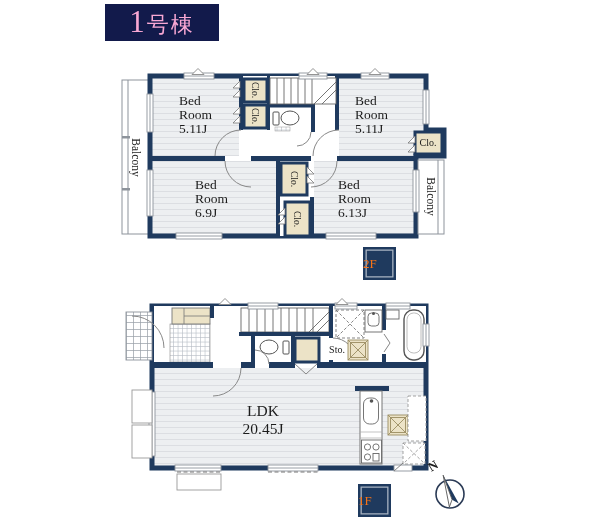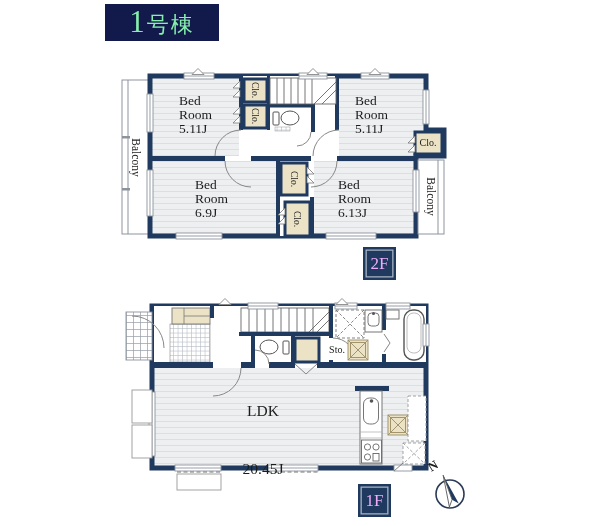--- a/index.html
+++ b/index.html
@@ -1,33 +1,33 @@
 <!DOCTYPE html>
 <html><head>
 <meta charset="utf-8">
 <style>
   html,body{margin:0;padding:0;background:#fff;}
   #page{position:relative;width:600px;height:526px;background:#fff;overflow:hidden;
         font-family:"Liberation Serif",serif;color:#1c1c1c;}
   .title{position:absolute;left:105px;top:4px;width:114px;height:37px;background:#121a4b;
-         color:#86efac;font-size:22px;line-height:36px;text-align:center;letter-spacing:2px;}
+         color:#f9a8d4;font-size:22px;line-height:36px;text-align:center;letter-spacing:2px;}
   .title::first-letter{font-size:31px;}
-  .badge{position:absolute;width:33px;height:33px;background:#1f3a5e;color:#f0abfc;
-         font-size:17px;line-height:33px;text-align:center;
+  .badge{position:absolute;width:33px;height:33px;background:#1f3a5e;color:#f97316;
+         font-size:13px;line-height:33px;
          box-shadow:inset 0 0 0 2.5px #1f3a5e, inset 0 0 0 3.8px #a9b4c2;}
   .rlabel{position:absolute;width:50px;text-align:left;font-size:13.5px;line-height:1.04;}
   .rlabel .size{display:block;}
   .vlabel{position:absolute;width:70px;height:15px;text-align:center;font-size:11.5px;line-height:15px;
           transform:rotate(90deg);}
   .clo{position:absolute;width:30px;height:12px;text-align:center;font-size:9.5px;line-height:12px;
        transform:rotate(90deg);}
   .clo-h{position:absolute;width:36px;text-align:center;font-size:10px;}
   .sto{position:absolute;width:30px;text-align:center;font-size:10px;margin-left:30px;}
   .ldk{position:absolute;width:100px;text-align:center;font-size:15.5px;line-height:1.15;}
-  .ldk .size{display:block;margin-top:40px;}
+  .ldk .size{display:block;}
   .north{position:absolute;left:424px;top:458px;width:18px;text-align:center;font-size:13px;
          font-weight:bold;transform:rotate(-32deg);}
   svg{position:absolute;}
 </style>
 </head>
 <body>
 
 <div id="page">
 
   <div class="title">1号棟</div>

